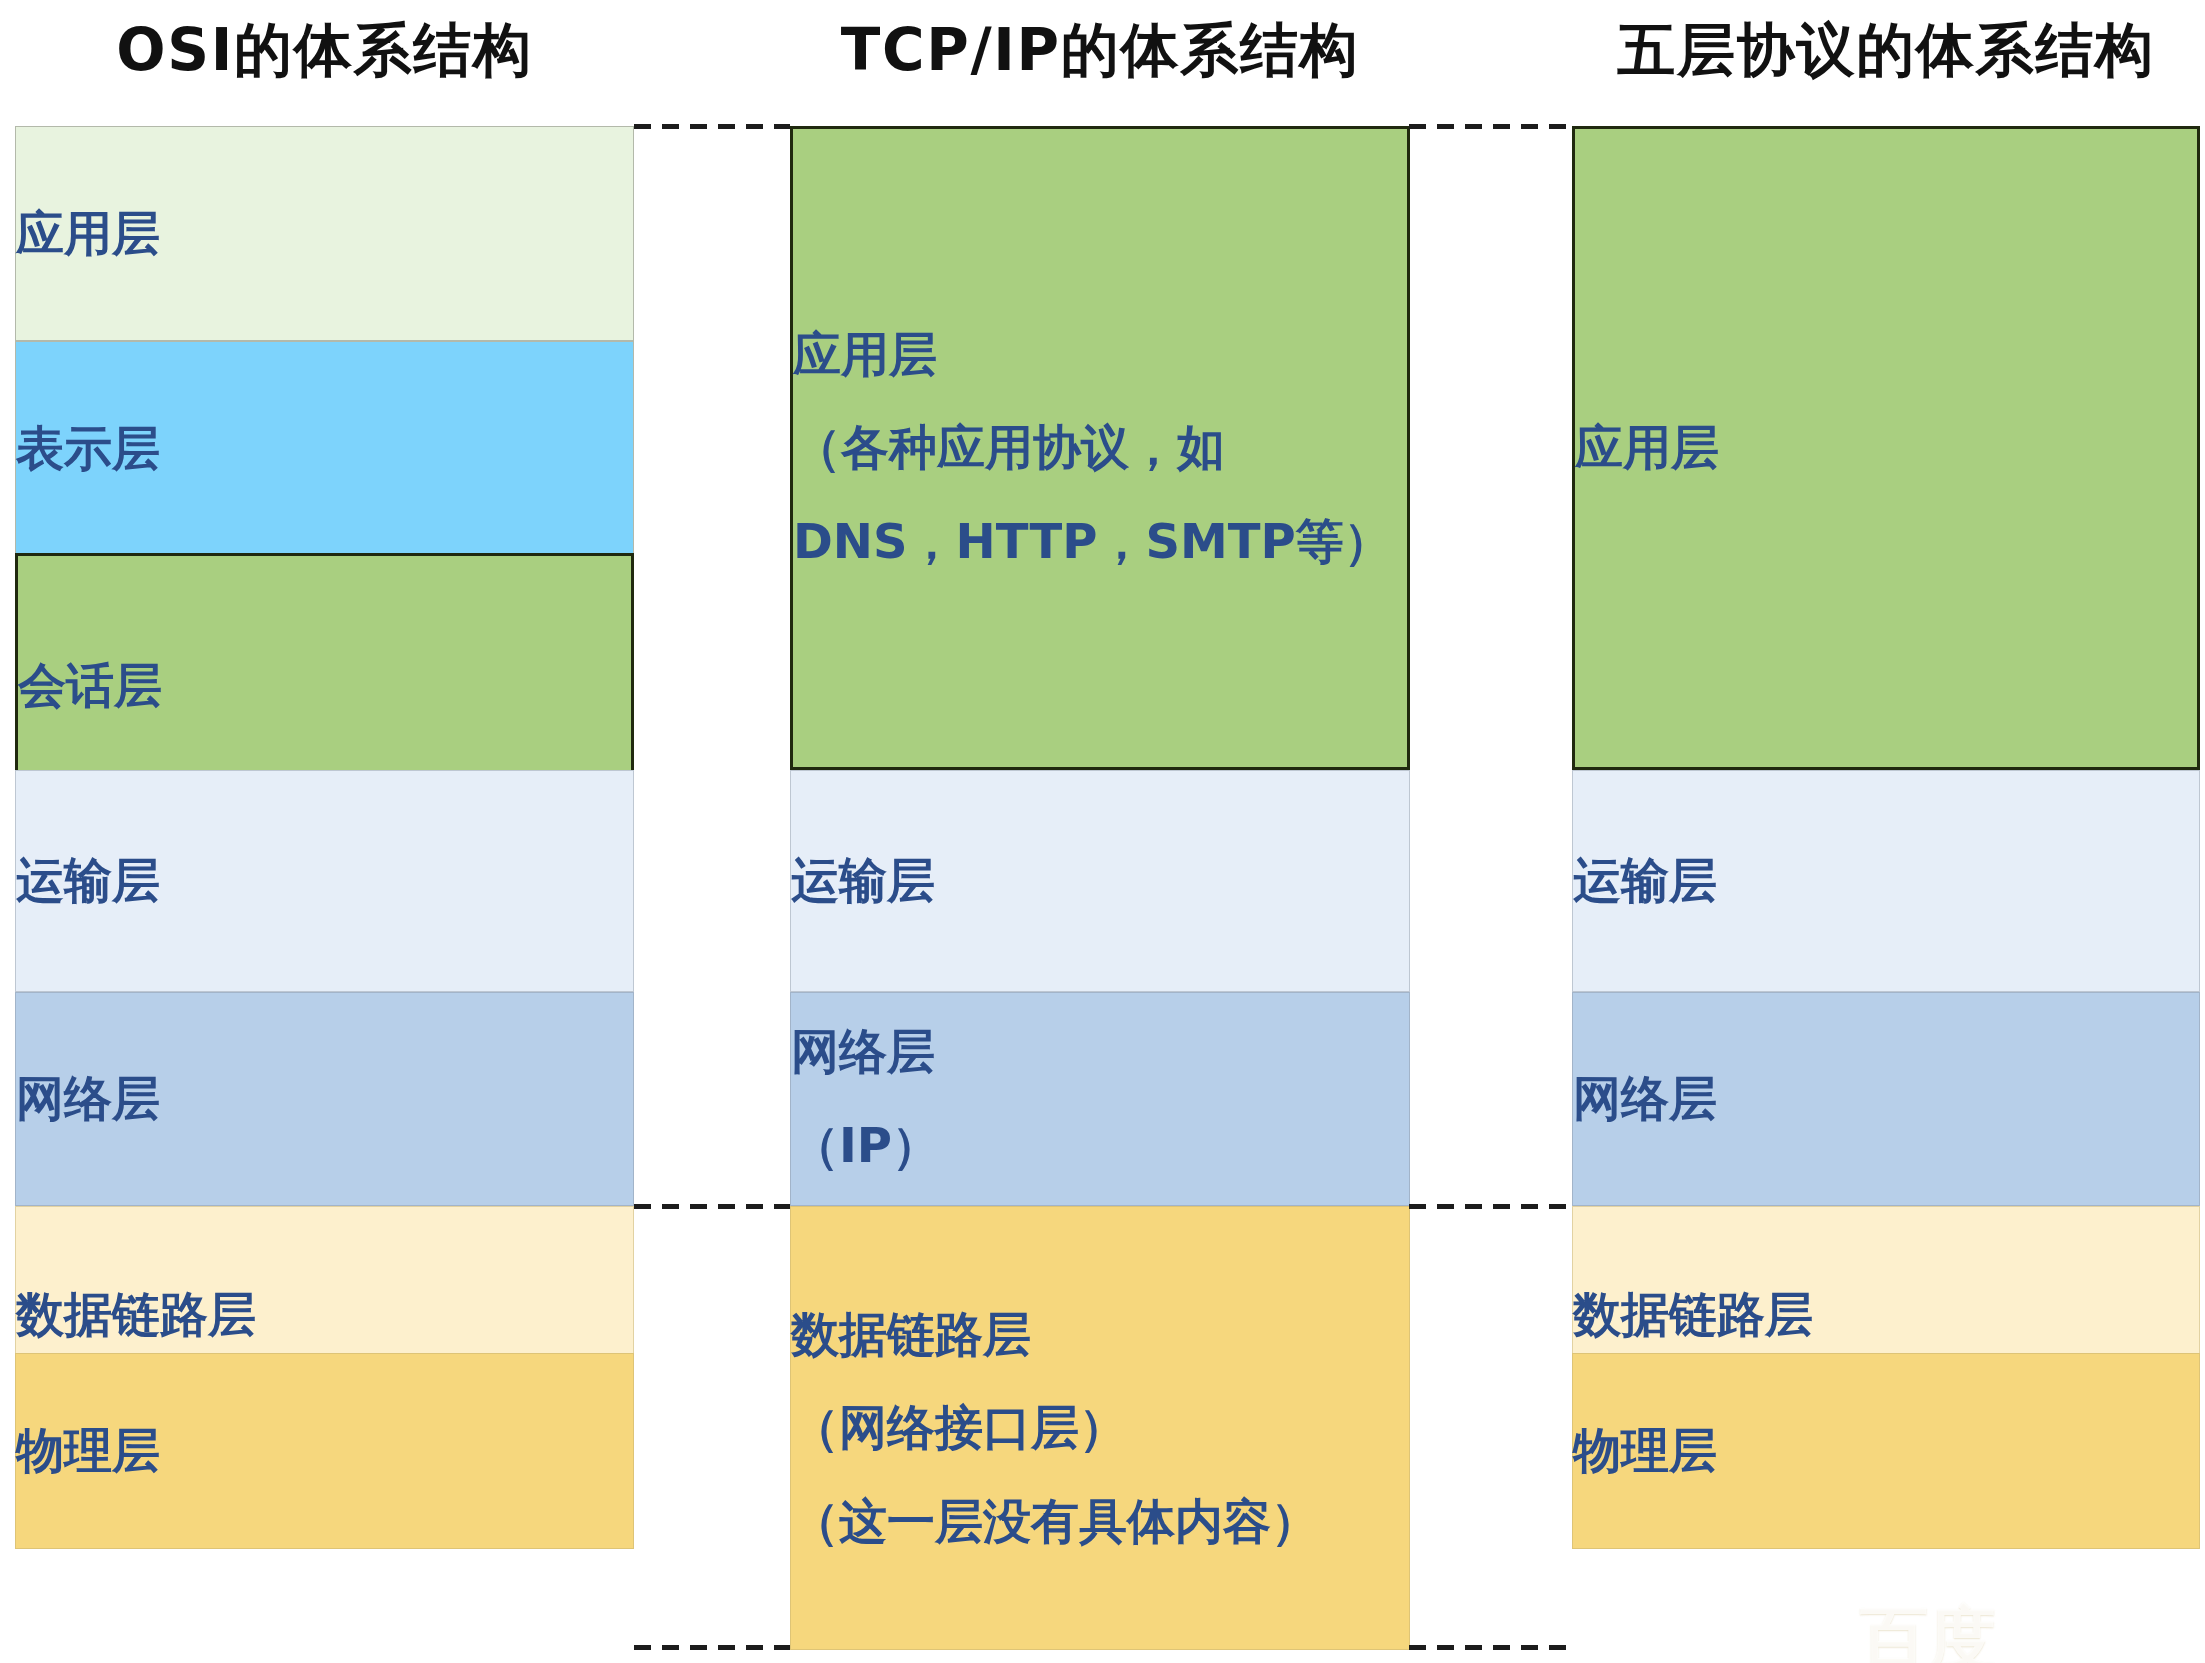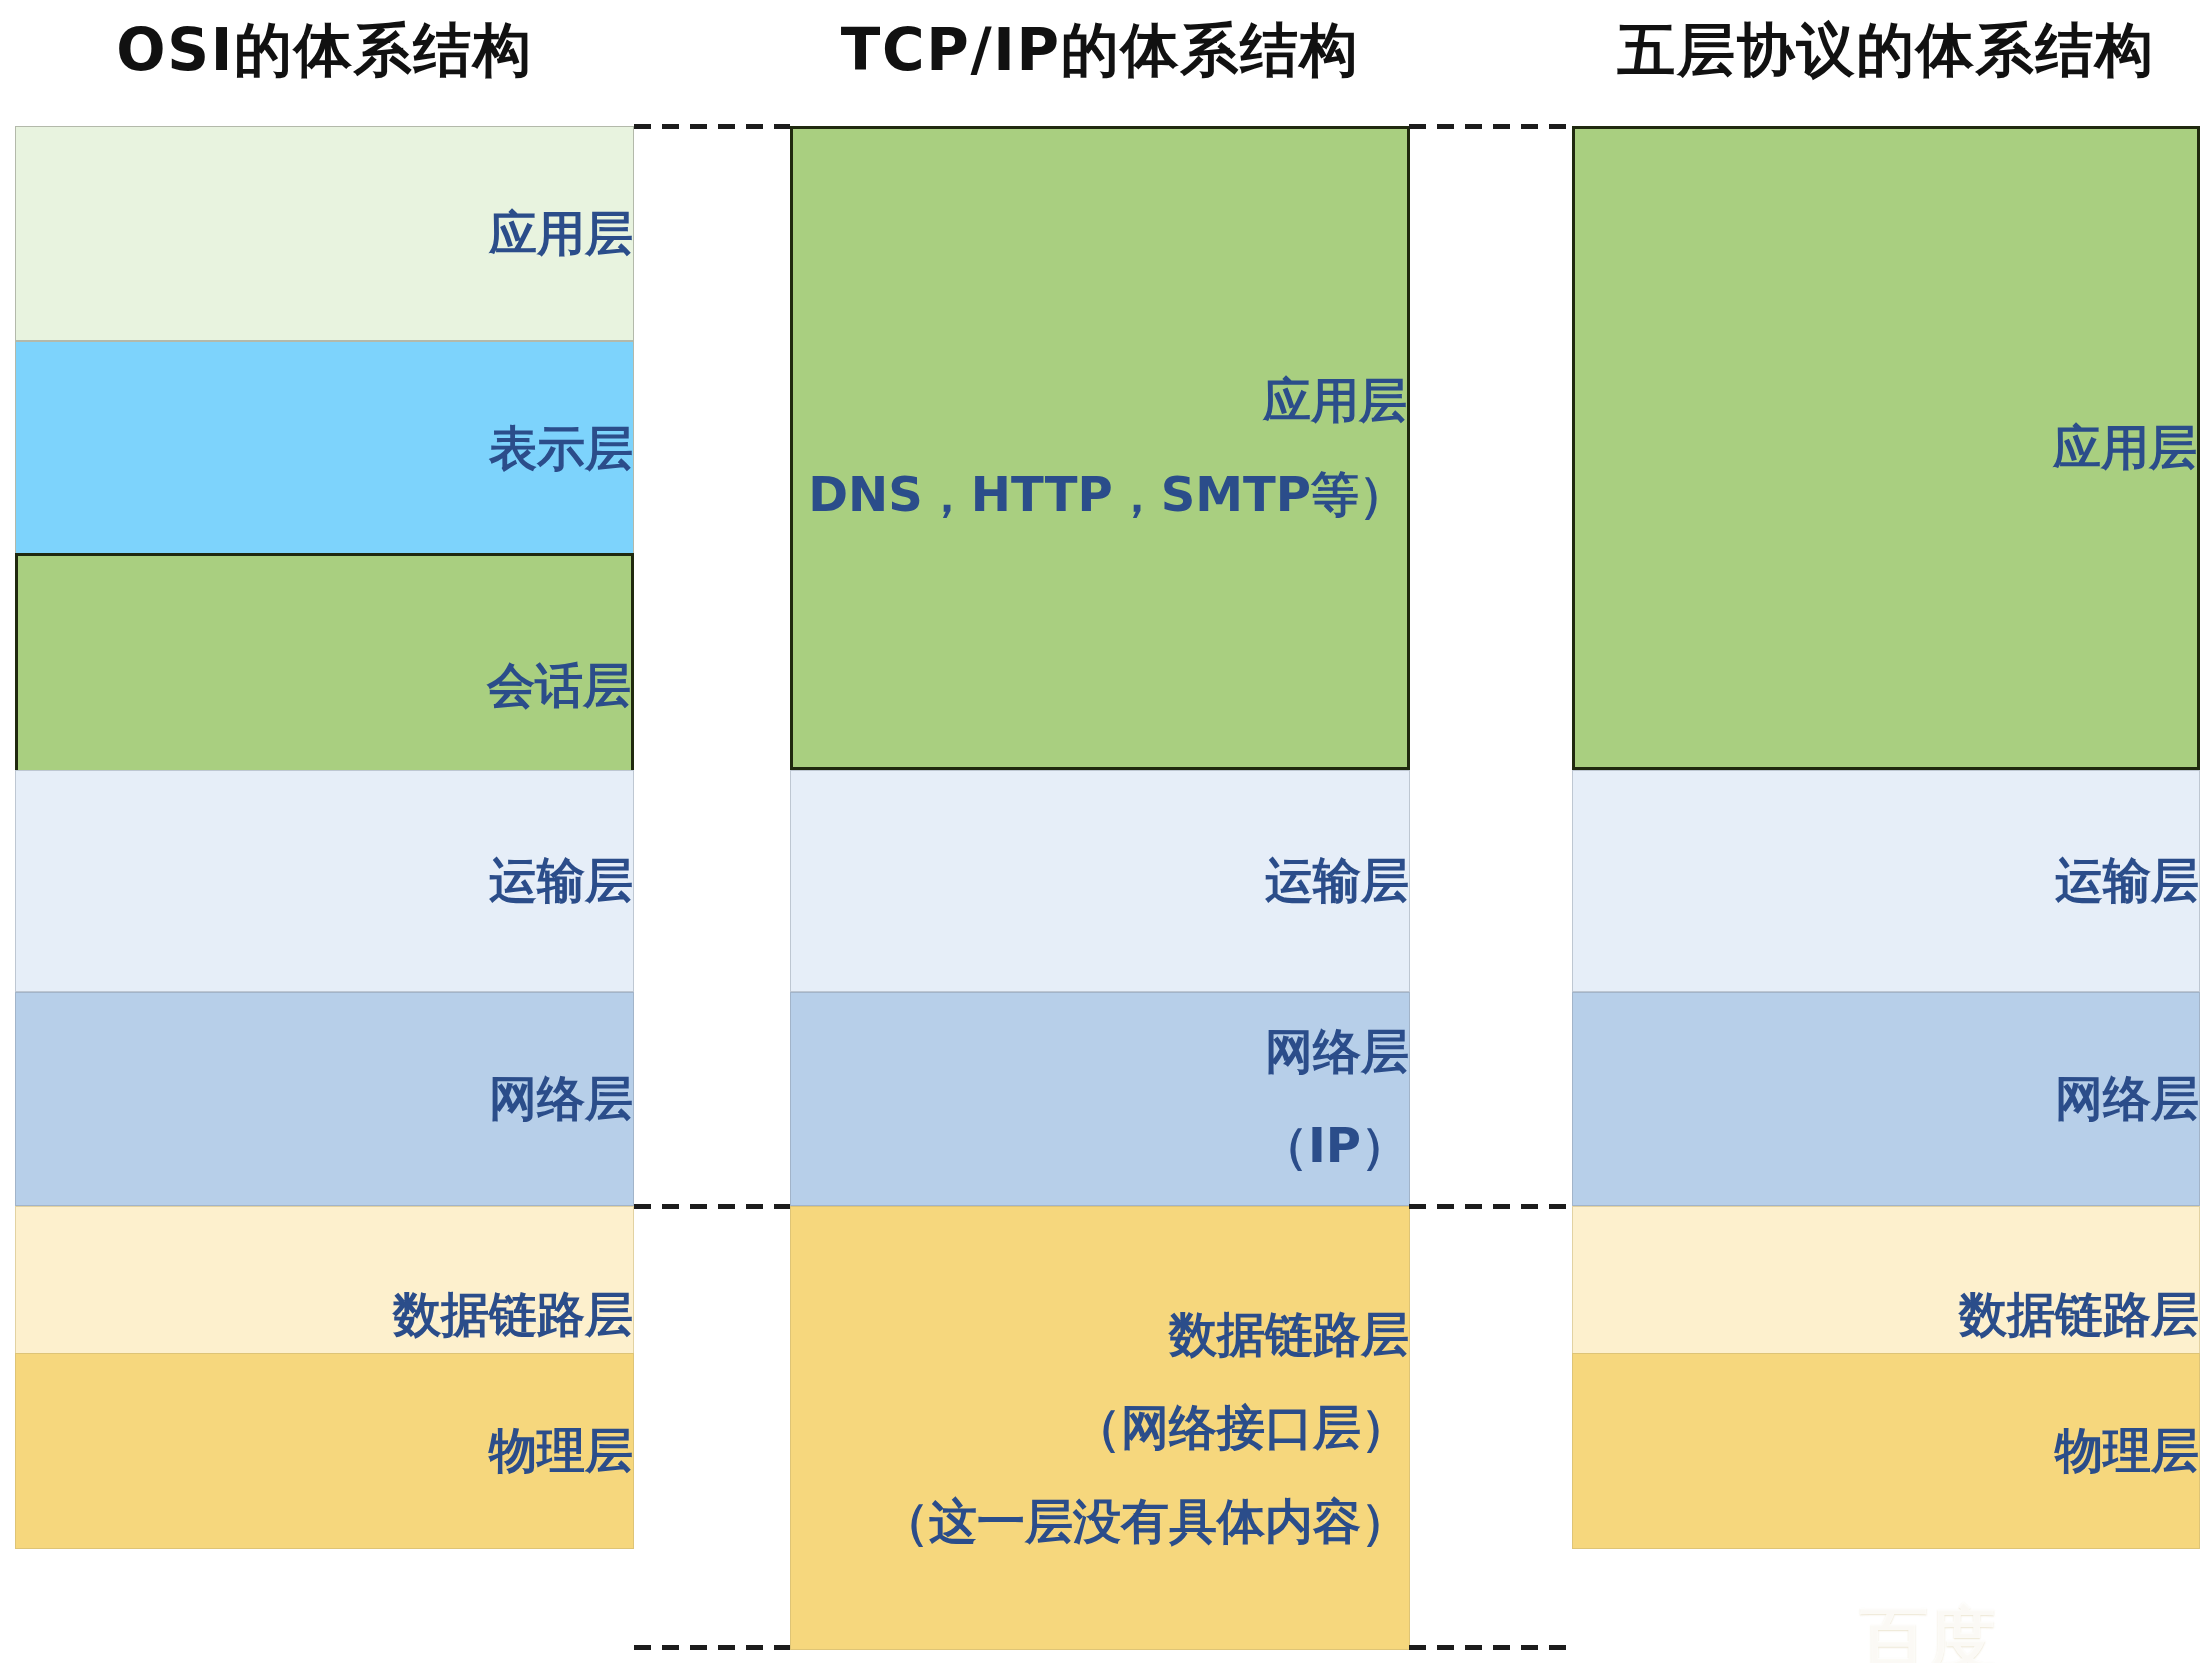--- a/index.html
+++ b/index.html
@@ -30,21 +30,21 @@
   
   .col{position:absolute;top:126px;height:1524px;}
   .col-1{left:15px;width:619px;}
   .col-2{left:790px;width:620px;}
   .col-3{left:1572px;width:628px;}
   
   .layer{
     position:absolute;left:0;right:0;
     box-sizing:border-box;
     display:flex;flex-direction:column;
-    justify-content:center;align-items:flex-end;
+    justify-content:center;align-items:flex-start;
     text-align:center;
     font-size:48px;font-weight:600;
     color:var(--label);
     line-height:1.95;
     white-space:nowrap;
   }
   
   .r0{top:0;height:215px;}
   .r1{top:215px;height:215px;}
   .r2{top:427px;height:265px;}
@@ -117,20 +117,21 @@
       <div>数据链路层</div>
     </div>
     <div class="layer r6 b-warm" style="background: rgb(246, 215, 125);">
       <div>物理层</div>
     </div>
   </div>
 
   <div class="col col-2">
     <div class="layer r0-2 b-dark" style="background: rgb(169, 207, 128);">
       <div>应用层</div>
+      <div>（各种应用协议，如</div>
       <div>DNS，HTTP，SMTP等）</div>
     </div>
     <div class="layer r3 b-blue" style="background: rgb(230, 238, 248);">
       <div>运输层</div>
     </div>
     <div class="layer r4 b-blue" style="background: rgb(183, 207, 233);">
       <div>网络层</div>
       <div>（IP）</div>
     </div>
     <div class="layer r5-6 b-warm" style="background: rgb(246, 215, 125);">

